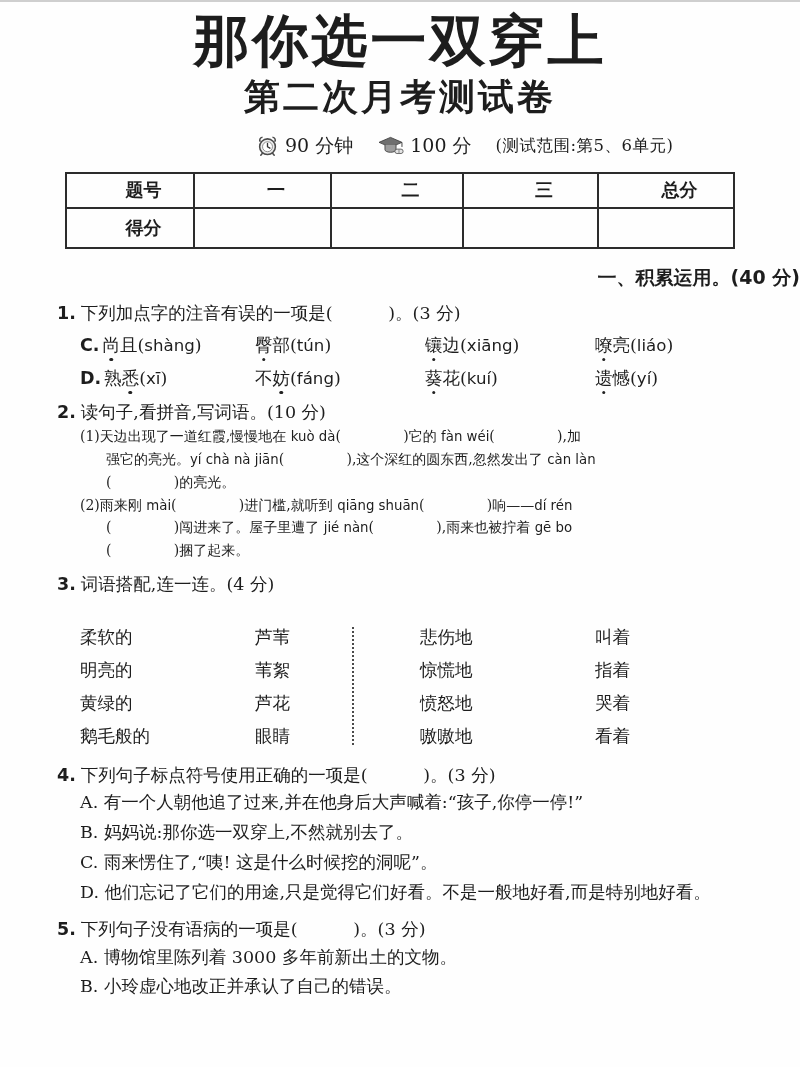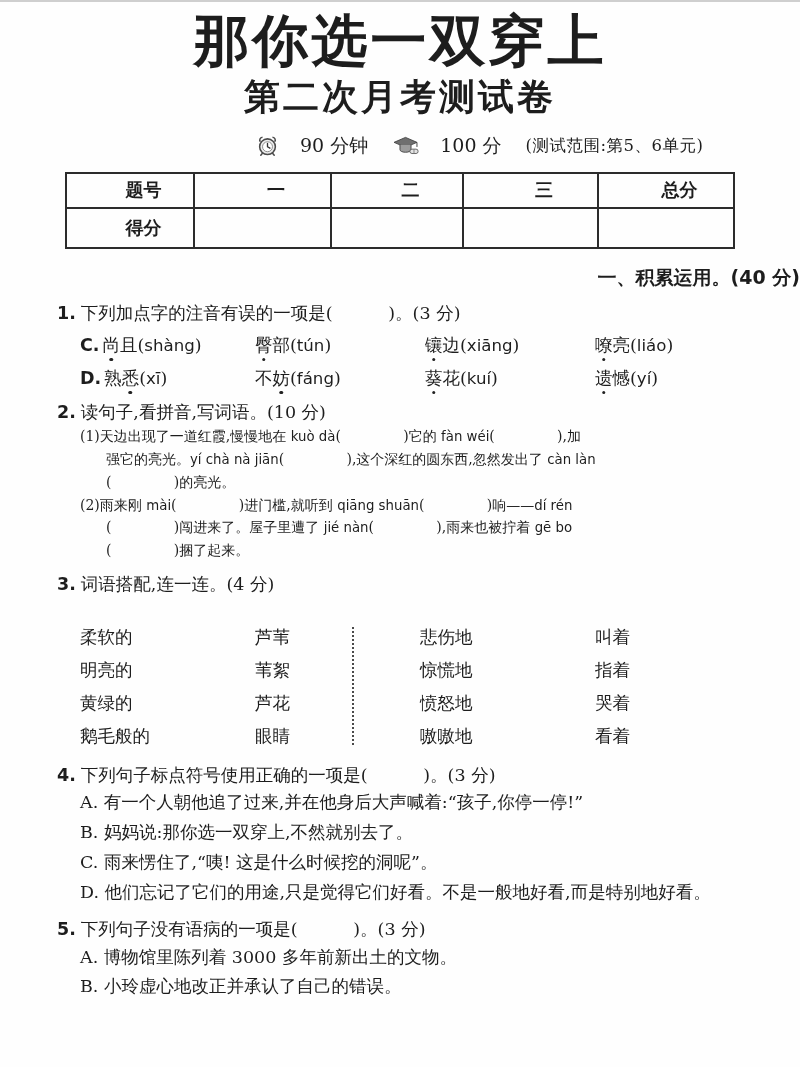--- a/index.html
+++ b/index.html
@@ -10,21 +10,21 @@
   body::before{content:"";position:absolute;top:0;left:0;right:0;height:2px;background:#cfcfcf;}
   .title{
     text-align:center;font-family:"DejaVu Sans","Liberation Sans",sans-serif;
     font-weight:900;font-size:56px;letter-spacing:3px;margin-top:10px;line-height:1.1;
   }
   .subtitle{
     text-align:center;font-family:"DejaVu Sans","Liberation Sans",sans-serif;
     font-weight:800;font-size:36px;letter-spacing:3px;margin-top:4px;line-height:1.15;
   }
   .meta-row{margin:16px 0 0 256px;display:flex;align-items:center;gap:24px;font-size:19px;white-space:nowrap;}
-  .meta-item{display:flex;align-items:center;gap:21px;}
+  .meta-item{display:flex;align-items:center;gap:6px;}
   .scope{font-size:16.5px;letter-spacing:0.5px;}
   table.score{width:668px;margin:13px auto 0;border-collapse:collapse;table-layout:fixed;}
   table.score td{
     border:2px solid #2c2c2c;text-align:center;font-weight:700;font-size:18px;
     font-family:"DejaVu Sans","Liberation Sans",sans-serif;height:31px;padding-left:28px;
   }
   table.score tr.score-row td{height:36px;}
   .section-heading{
     margin:16px 0 0 57px;font-family:"DejaVu Sans","Liberation Sans",sans-serif;
     font-weight:800;font-size:19px;text-align:right;

